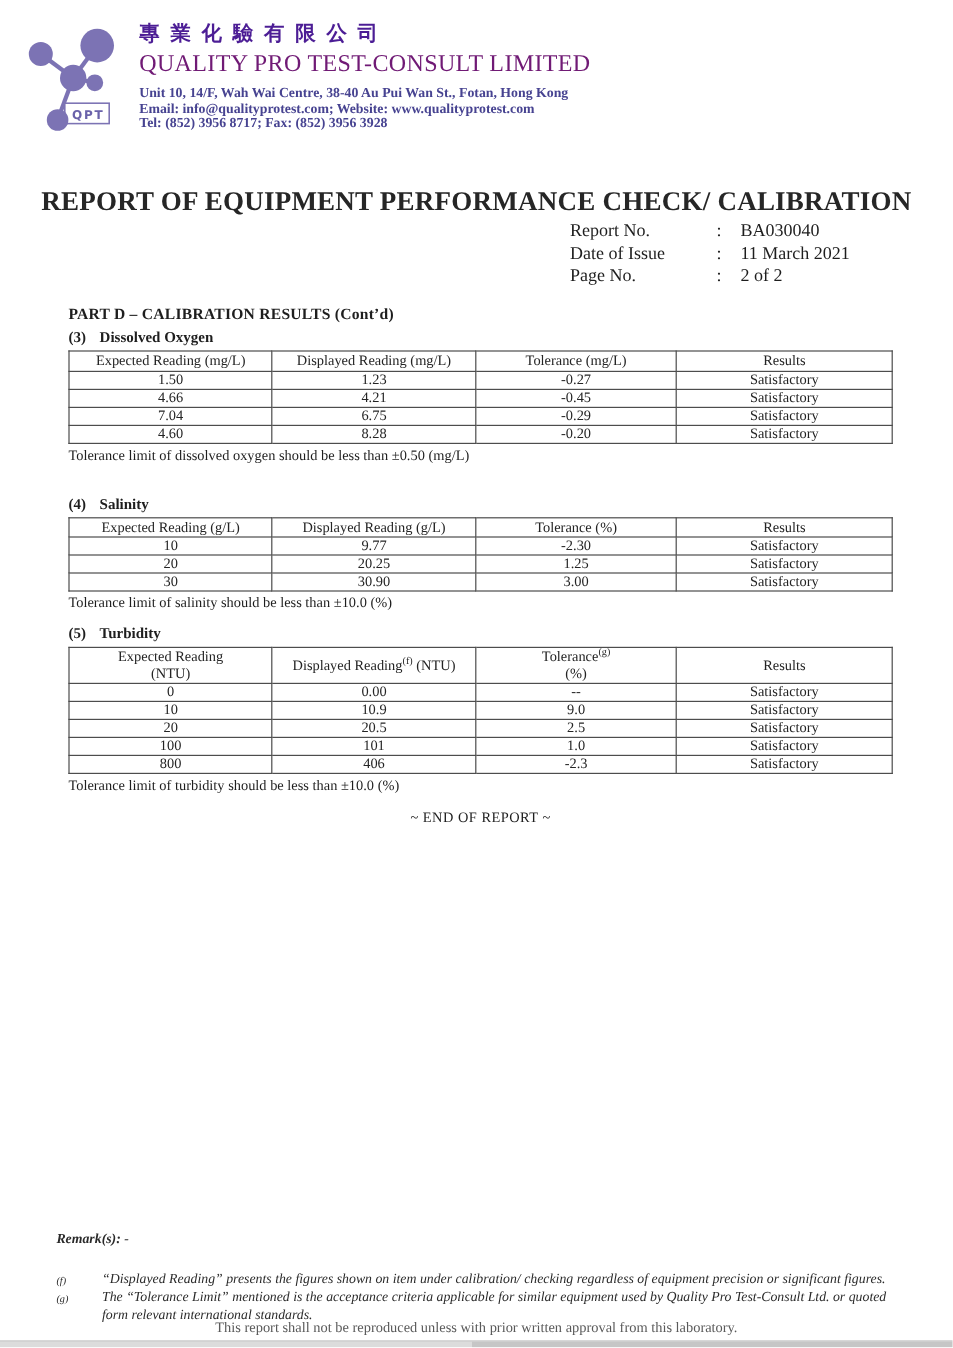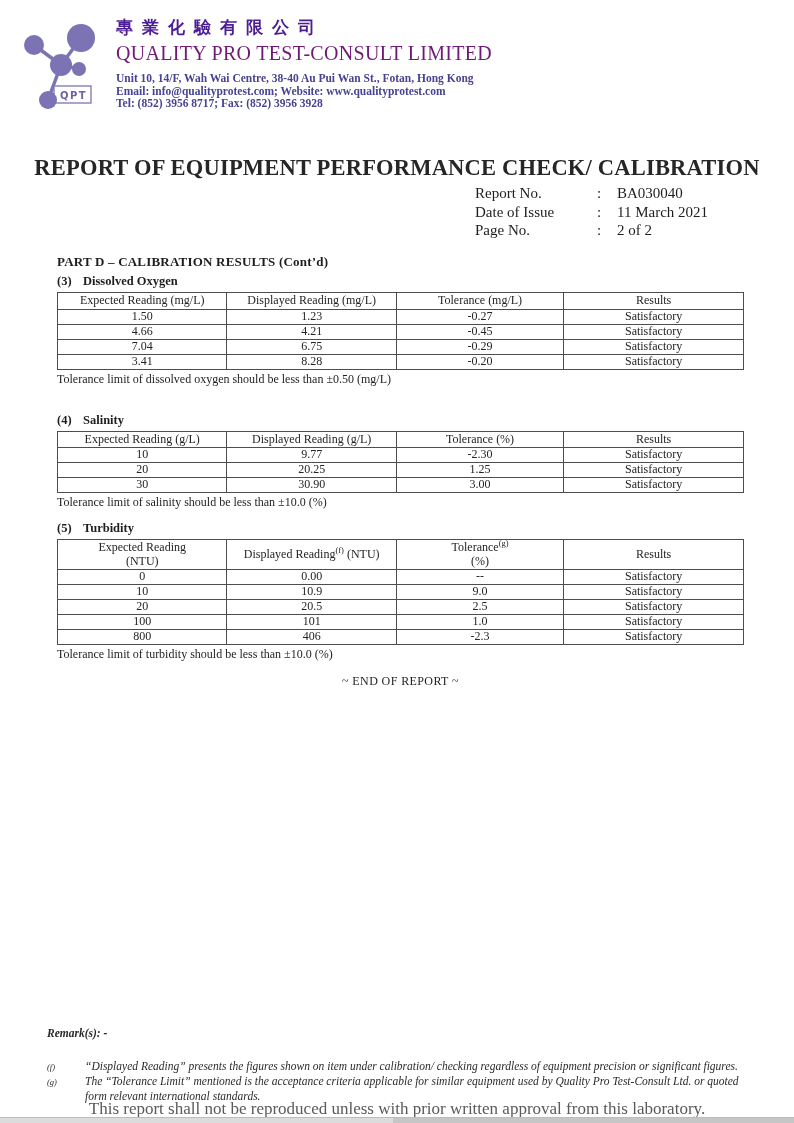--- a/index.html
+++ b/index.html
@@ -45,21 +45,21 @@
   
   .remarks{position:absolute;left:47px;top:1026px;width:706px;font-style:italic;
            font-size:11.5px;line-height:14.5px;color:#2a2a2a;}
   .remarks-heading{font-weight:bold;margin-bottom:18px;}
   .remark-item{display:flex;}
   .remark-marker{width:38px;flex-shrink:0;font-size:8.5px;padding-top:1px;}
   .remark-text{flex:1;}
 
   
   .footer{position:absolute;top:1099px;left:0;width:100%;text-align:center;
-          font-size:17px;color:#5a5a5a;}
+          font-size:12px;color:#5a5a5a;}
   .bottom-strip{position:absolute;bottom:0;left:0;width:100%;height:5px;
           background:linear-gradient(to right,#dcdcdc 0 49.5%,#c6c6c6 49.5% 100%);
           border-top:1px solid #bdbdbd;}
 </style>
 </head>
 <body>
 
 <div class="page">
 
   <div class="logo">
@@ -151,21 +151,21 @@
             <td>-0.45</td>
             <td>Satisfactory</td>
           </tr>
           <tr>
             <td>7.04</td>
             <td>6.75</td>
             <td>-0.29</td>
             <td>Satisfactory</td>
           </tr>
           <tr>
-            <td>3.41</td>
+            <td>4.60</td>
             <td>8.28</td>
             <td>-0.20</td>
             <td>Satisfactory</td>
           </tr>
         </tbody>
       </table>
     <div class="note">Tolerance limit of dissolved oxygen should be less than ±0.50 (mg/L)</div>
 
     <div class="sec-heading mt-sec4">
       <span class="sec-num">(4)</span>

